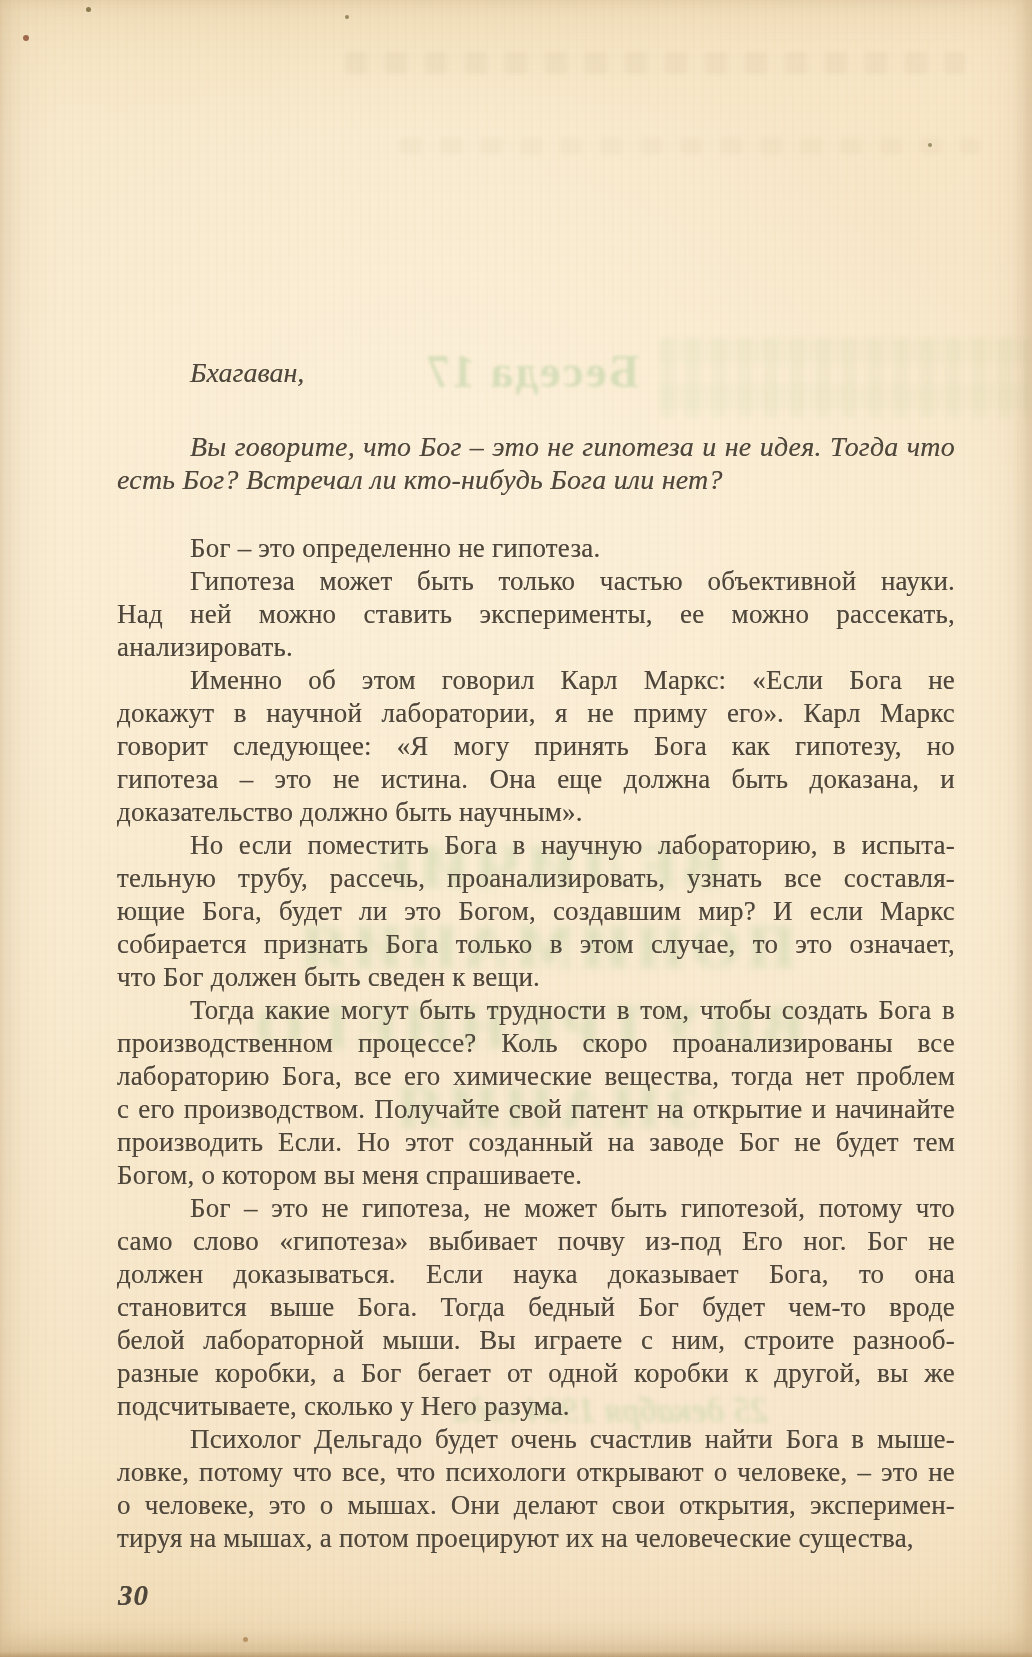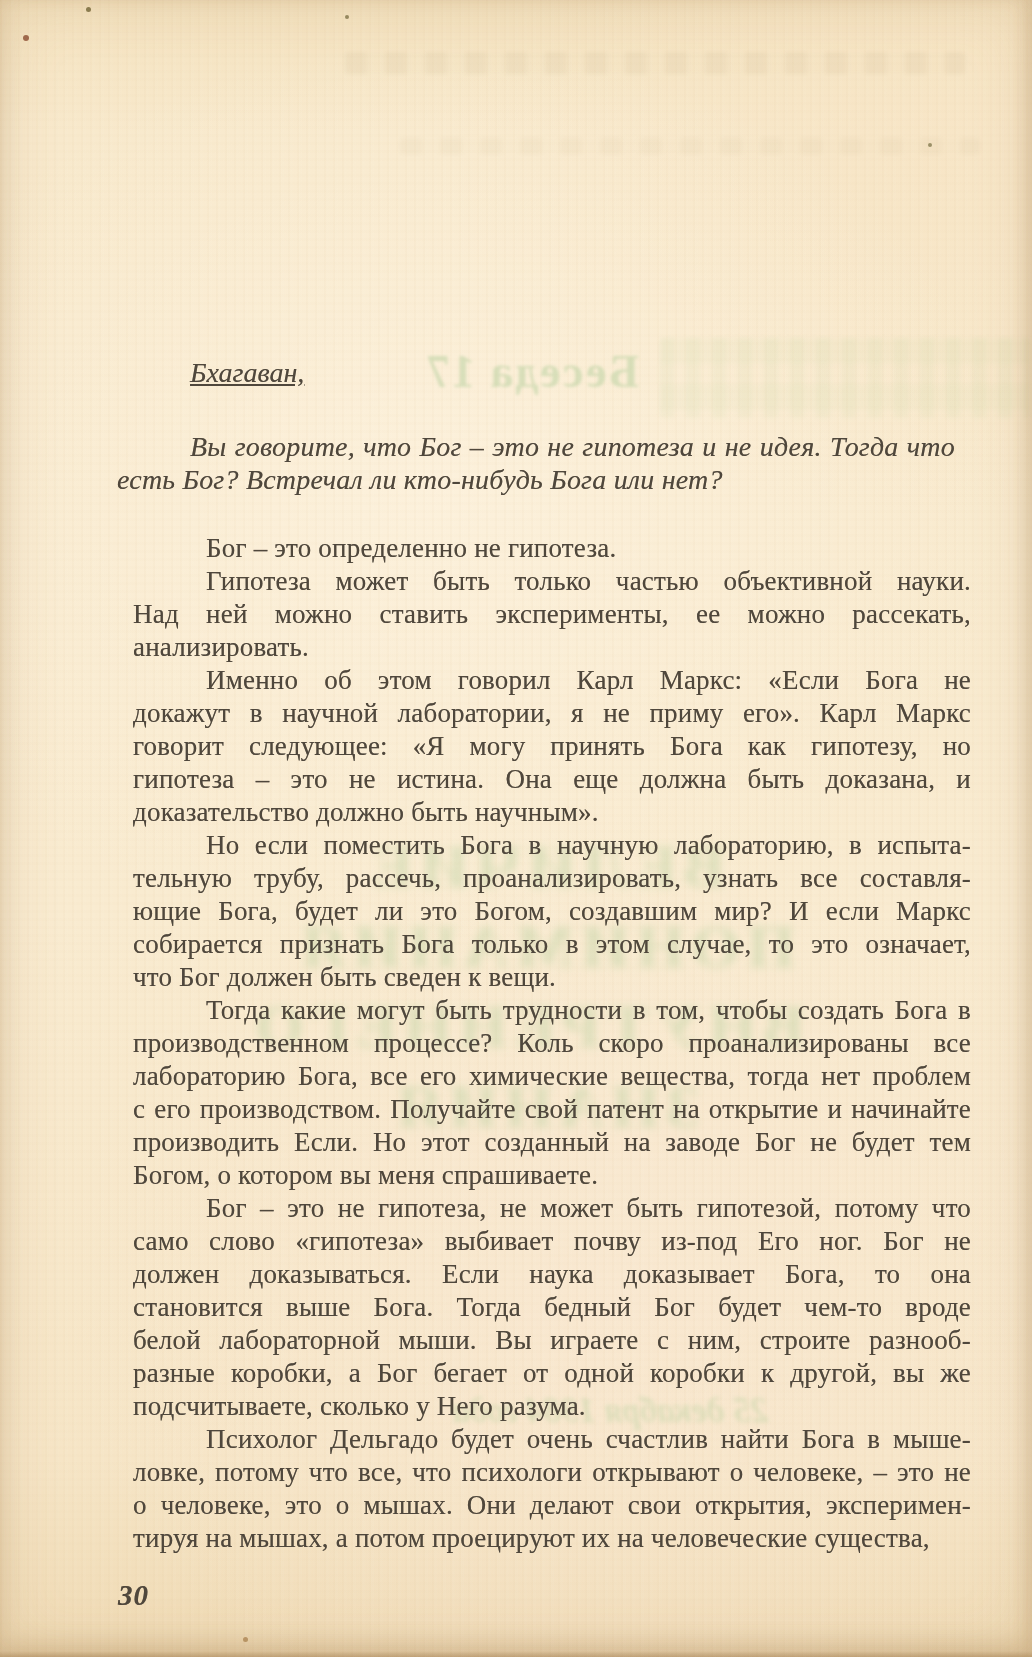--- a/index.html
+++ b/index.html
@@ -68,25 +68,24 @@
     height:33px;line-height:33px;font-size:27px;letter-spacing:.2px;
     text-align:justify;text-align-last:justify;overflow:hidden;white-space:nowrap0;
     text-shadow:0 0 .6px rgba(79,71,60,.55);
   }
   .line.endline{text-align:left;text-align-last:left;}
   .line.indent{padding-left:73px;}
   .salutation{
     left:190px;top:356px;width:400px;height:33px;
     font-style:italic;font-size:28px;line-height:33px;
     text-shadow:0 0 .6px rgba(79,71,60,.5);
-    text-decoration:underline;
   }
   .question{left:117px;top:430px;width:838px;font-style:italic;}
   .question .line{font-size:28px;}
-  .bodytext{left:117px;top:532px;width:838px;margin-left:16px;}
+  .bodytext{left:117px;top:532px;width:838px;}
   .pagenum{
     left:118px;top:1576px;width:80px;height:38px;
     font-size:29px;font-weight:700;line-height:38px;letter-spacing:1px;
     text-shadow:0 0 .6px rgba(79,71,60,.5);
     font-style:italic;
   }
   .speck{position:absolute;z-index:4;border-radius:50%;pointer-events:none;}
 </style>
 </head>
 <body>

